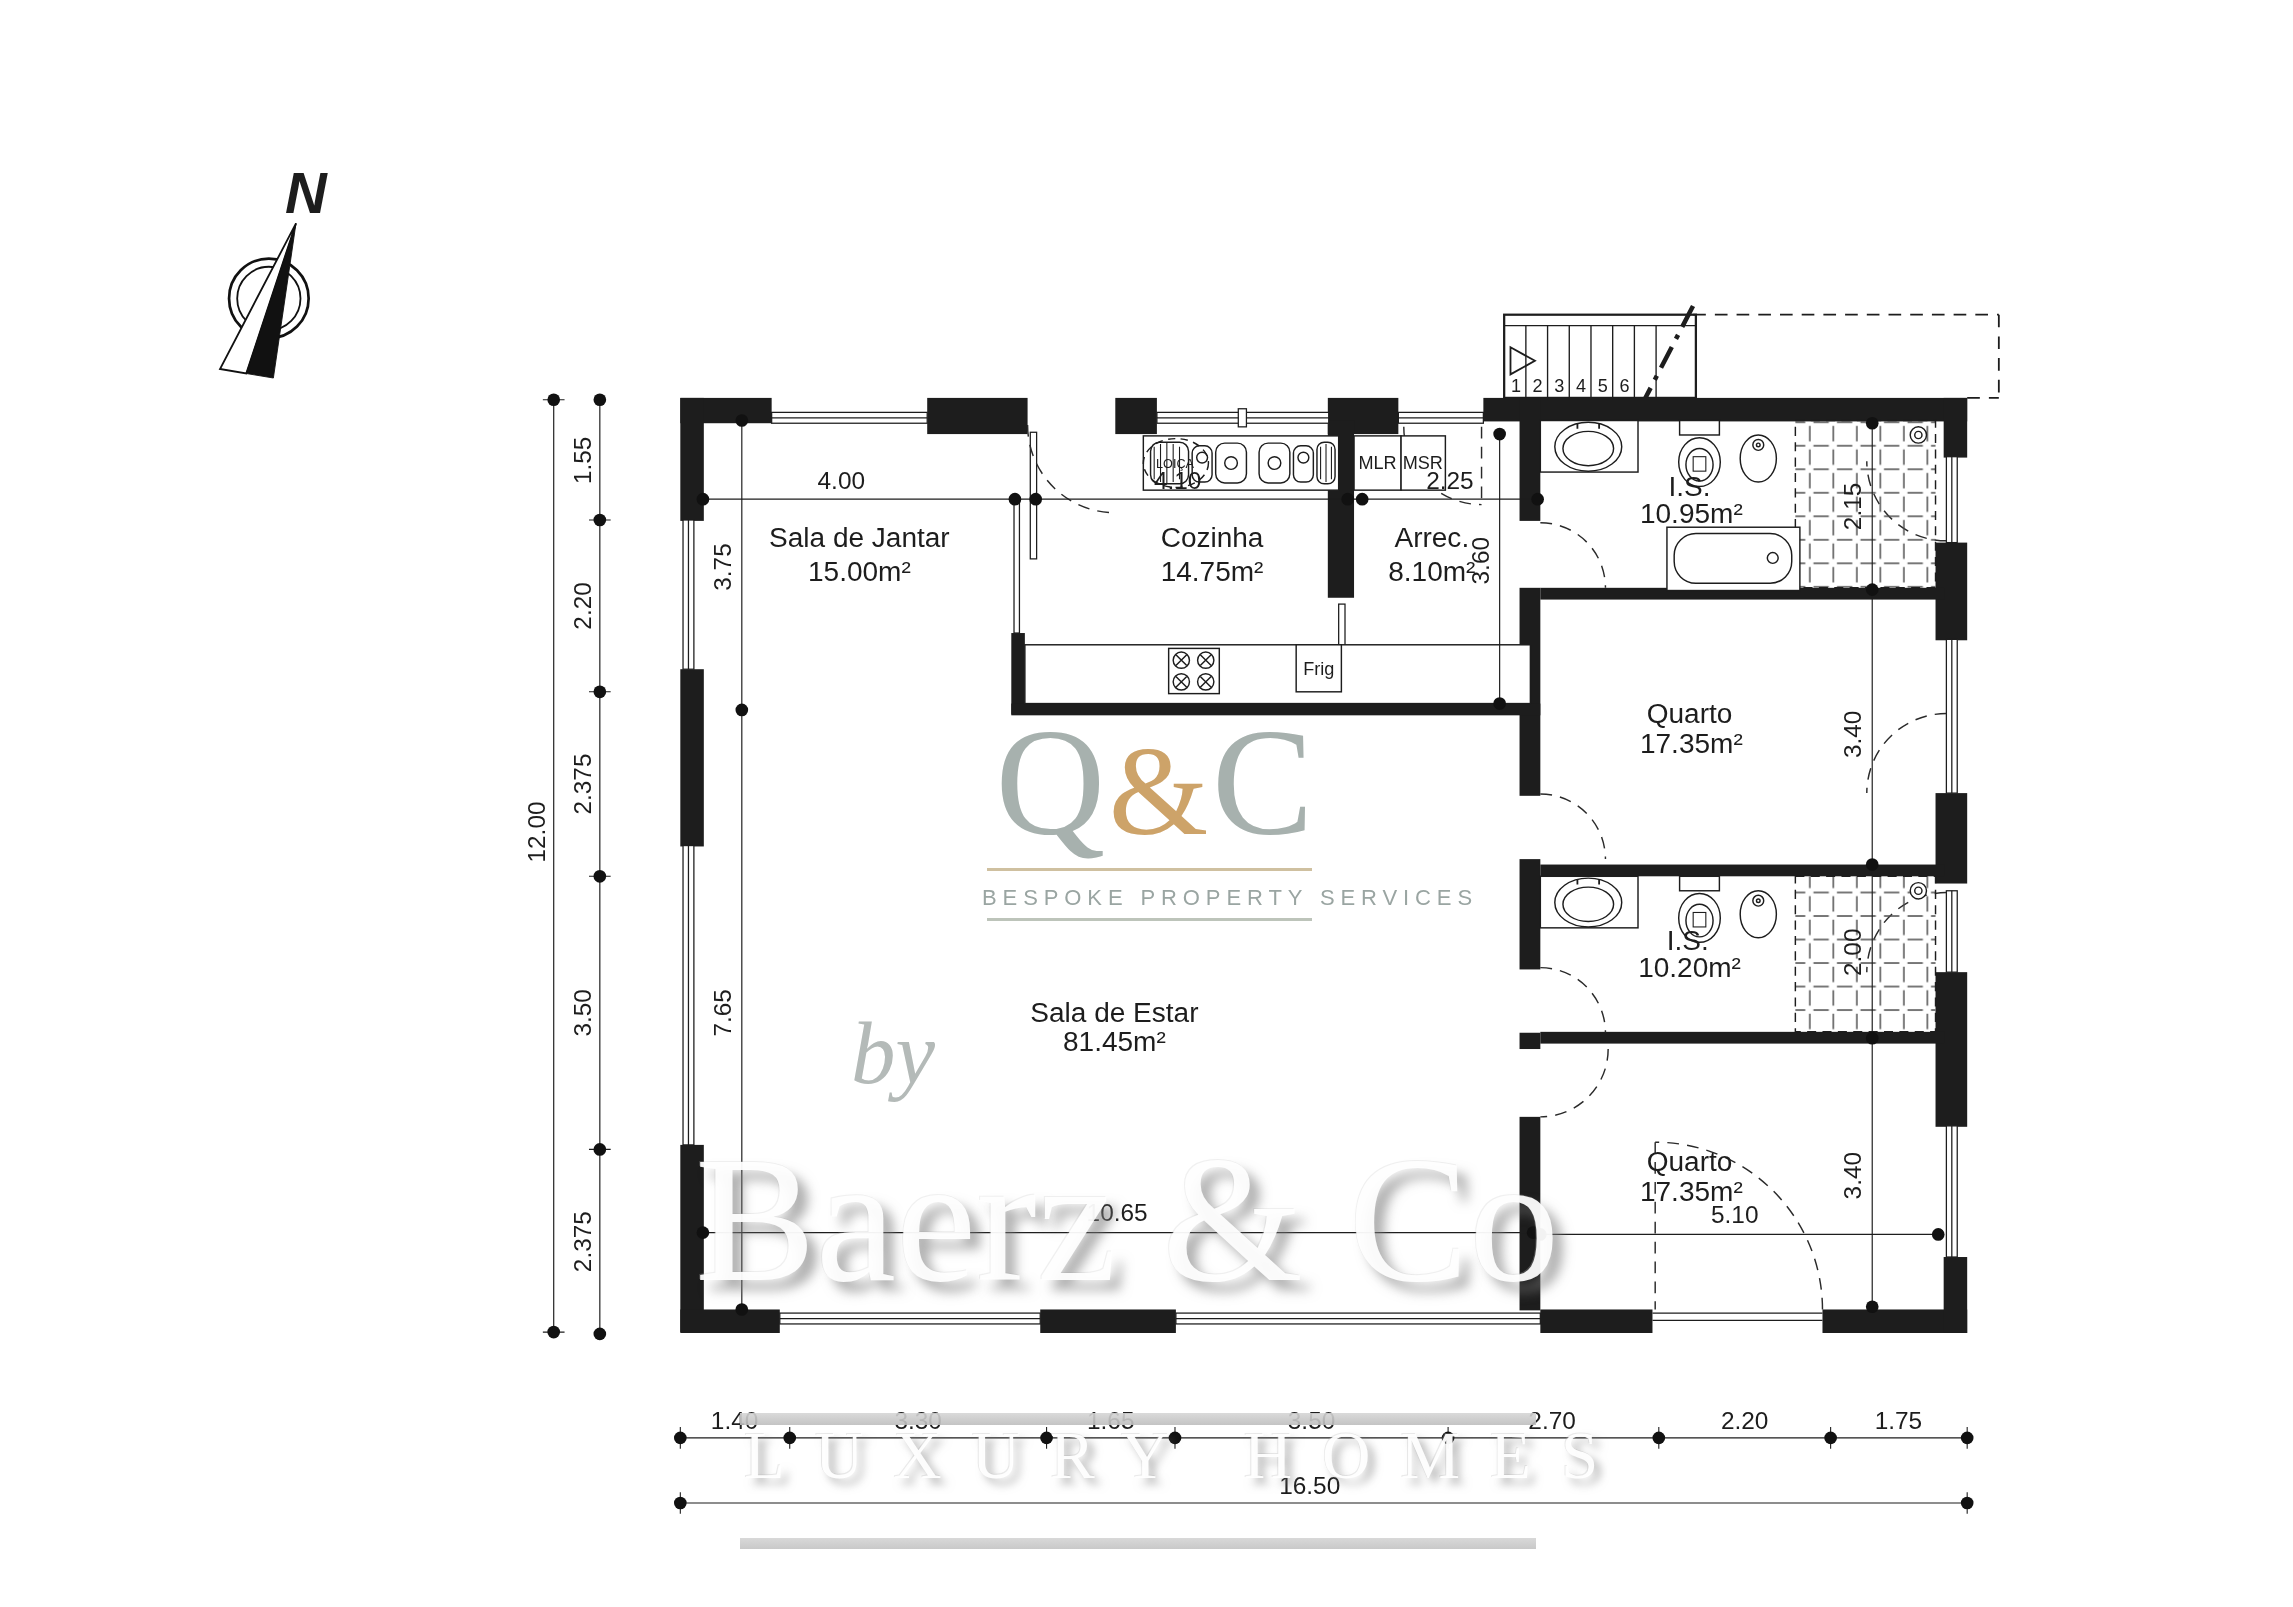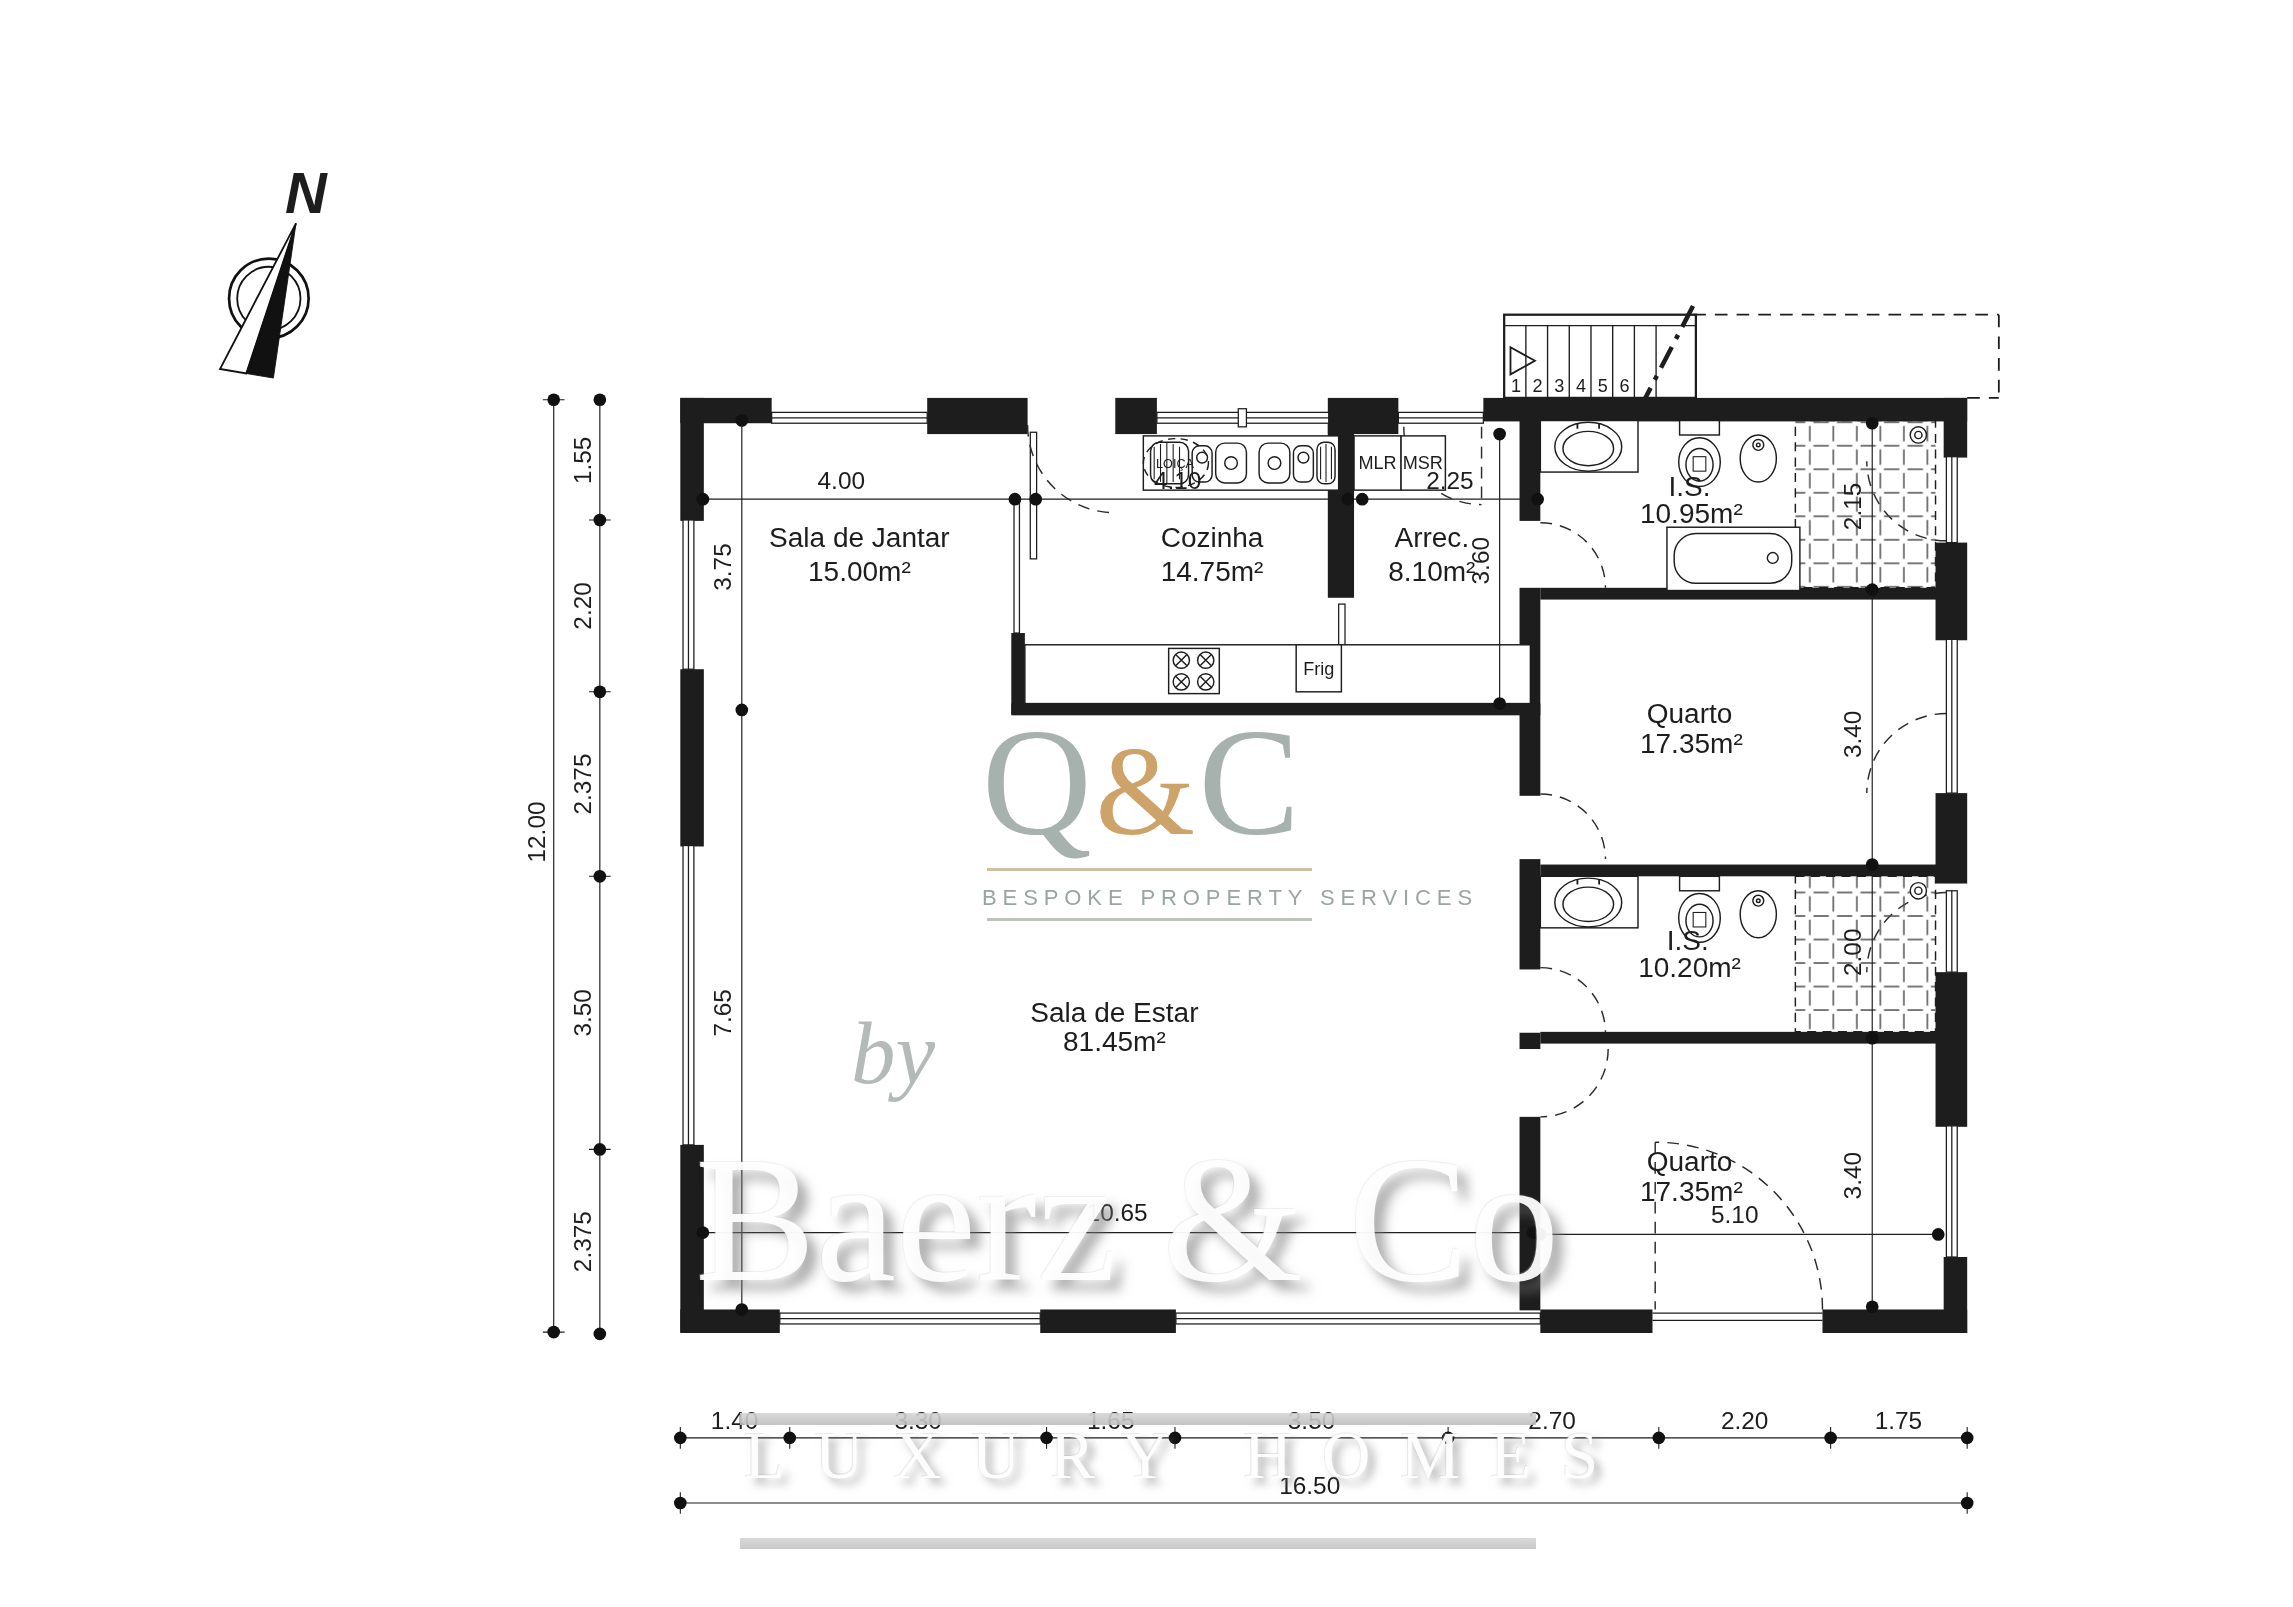--- a/index.html
+++ b/index.html
@@ -7,21 +7,21 @@
          font-family:"Liberation Sans","DejaVu Sans",sans-serif;}
   .plan-svg{position:absolute;left:0;top:0;z-index:1;}
   
   .t{fill:#1d1d1d;font-family:"Liberation Sans","DejaVu Sans",sans-serif;}
   .room{font-size:31px;text-anchor:middle;}
   .dim{font-size:27px;text-anchor:middle;}
   .sm{font-size:20px;text-anchor:middle;}
   .xs{font-size:14px;text-anchor:middle;}
   .compassN{font-size:64px;font-weight:bold;font-style:italic;text-anchor:middle;}
   
-  .qc-logo{position:absolute;left:982px;top:707px;width:335px;text-align:left;z-index:6;
+  .qc-logo{position:absolute;left:982px;top:707px;width:335px;text-align:right;z-index:6;
            font-family:"Liberation Serif","DejaVu Serif",serif;}
   .qc-letters{font-size:152px;line-height:1.0;color:#a7b1ae;letter-spacing:3.6px;}
   .qc-amp{color:#cda369;font-size:128px;}
   .qc-rule{height:2.7px;background:#c3b088;margin:9px 5.4px 0 5.4px;opacity:.8;}
   .qc-rule2{height:2.7px;background:#adb5a9;margin:7.2px 5.4px 0 5.4px;opacity:.8;}
   .qc-tagline{font-size:22px;letter-spacing:5.9px;color:#9aa5a2;margin-top:14px;white-space:nowrap;
               font-family:Liberation Sans, sans-serif;}
   .wm-by{position:absolute;left:851px;top:1002px;z-index:6;
          font-family:"Liberation Serif","DejaVu Serif",serif;font-style:italic;
          font-size:89px;color:#b4bab8;text-shadow:1.8px 1.8px 1.8px #ffffff;}

